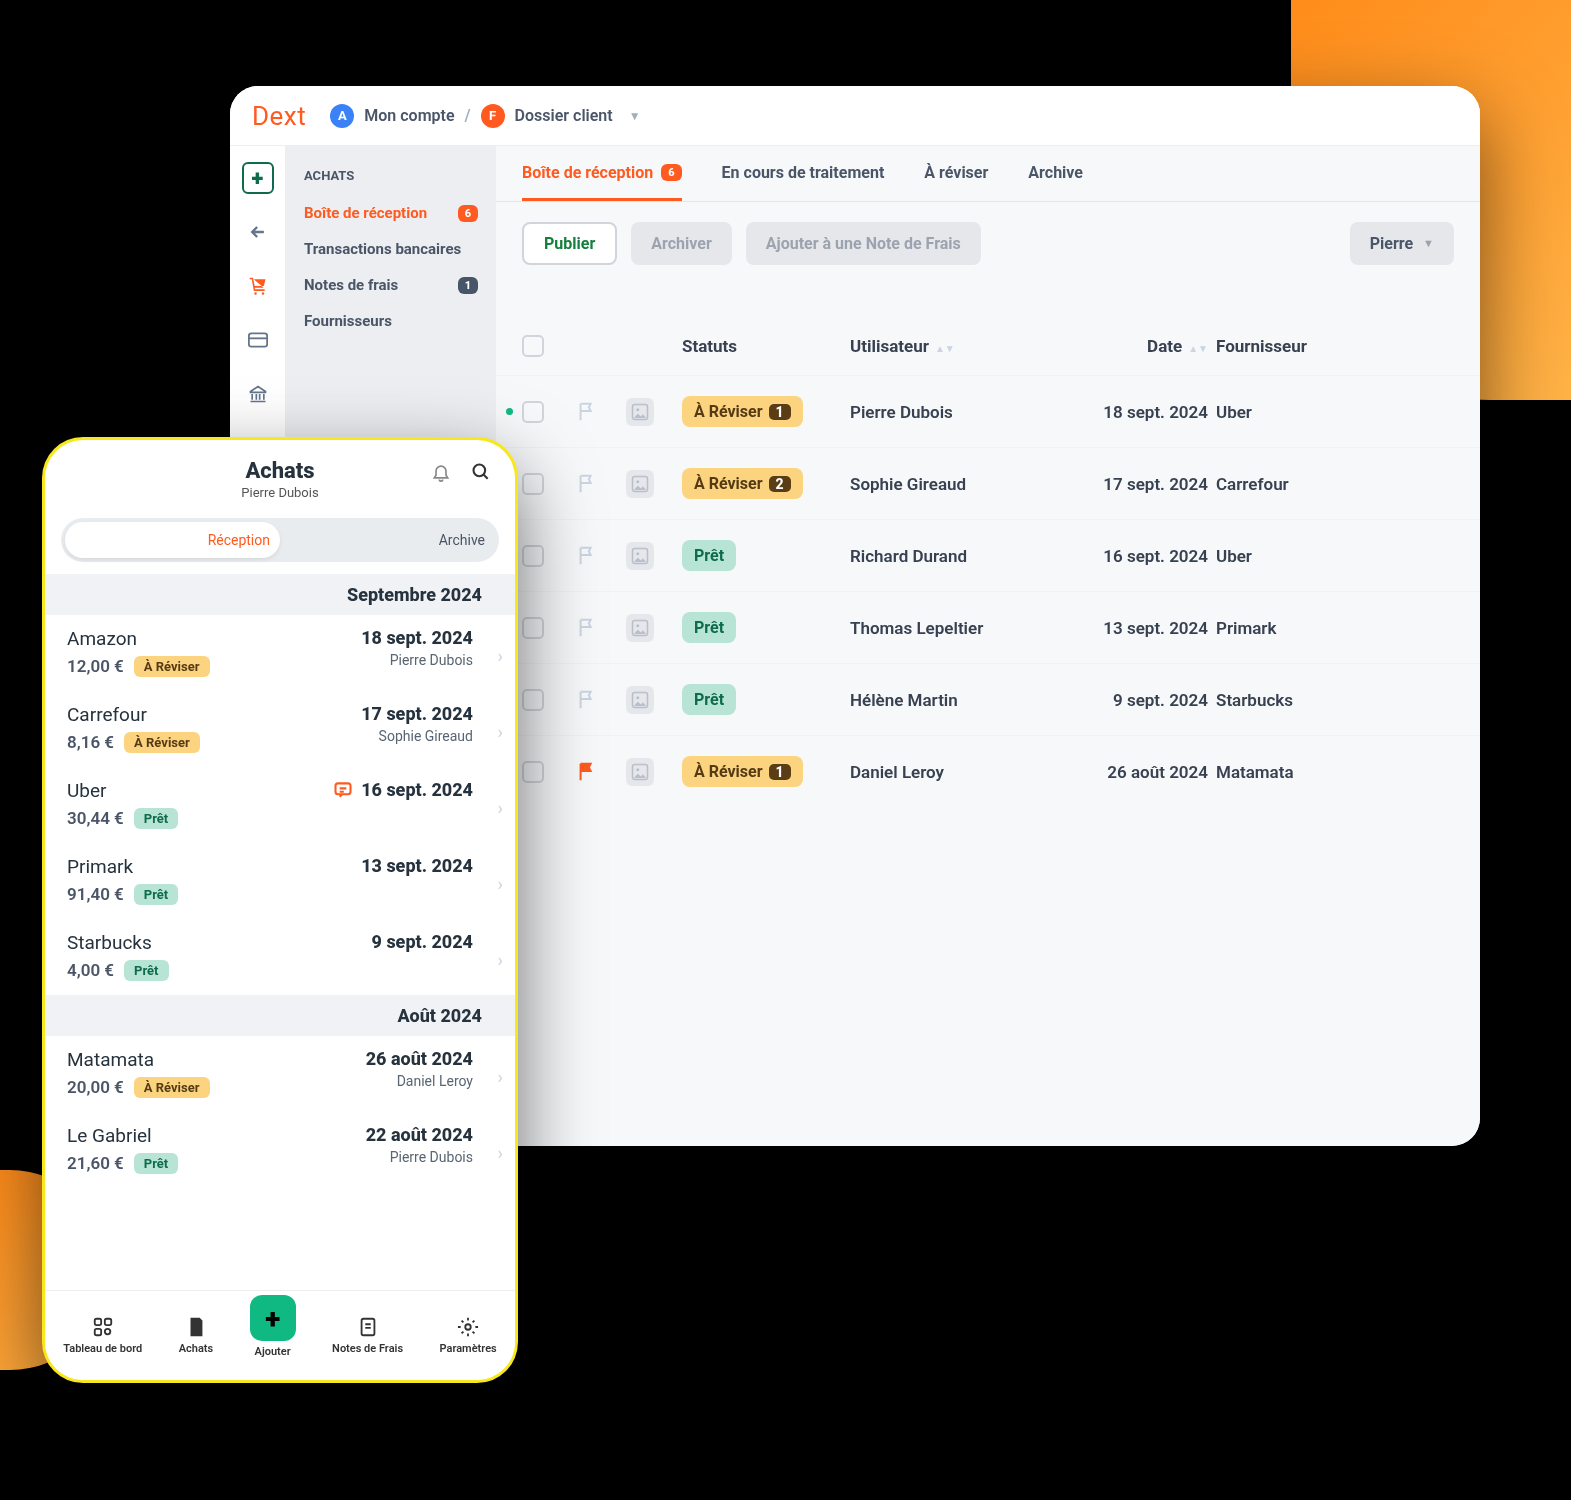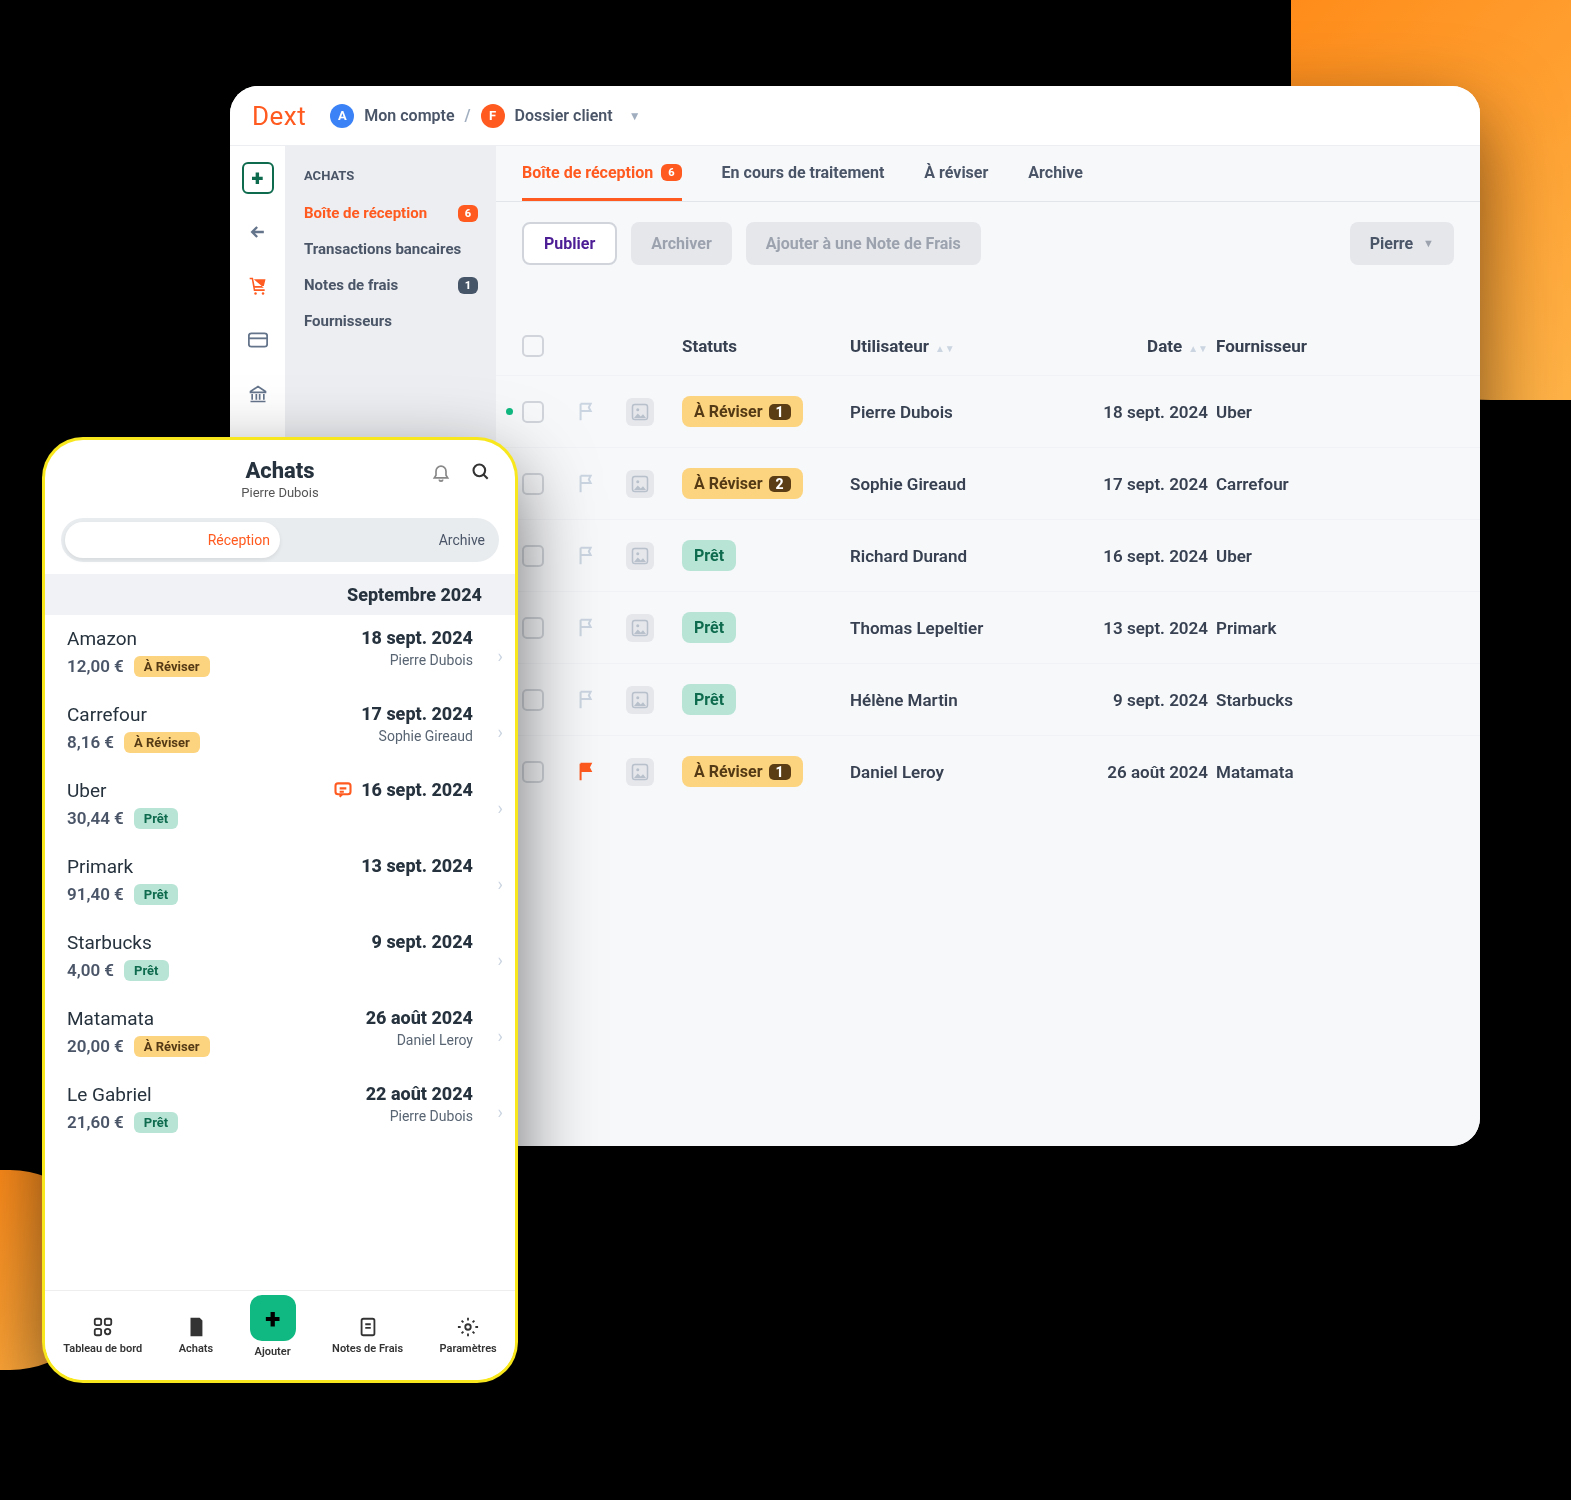--- a/index.html
+++ b/index.html
@@ -25,21 +25,21 @@
 .snav-item{padding:9px 14px;font-size:15px;font-weight:700;color:#4a5568;border-radius:8px;display:flex;justify-content:space-between;align-items:center}
 .snav-item.active{color:#ff5a1f}
 .badge-sm{background:#475569;color:#fff;border-radius:6px;font-size:11px;font-weight:800;padding:2px 7px}
 .badge-o{background:#ff5a1f}
 .main{flex:1;background:#f7f8fa;padding:0}
 .tabs{display:flex;border-bottom:1px solid #e2e6ea;padding:0 26px;gap:40px;height:56px;align-items:center;background:#f7f8fa}
 .tab{font-weight:700;color:#4a5568;font-size:16px;height:100%;display:flex;align-items:center;border-bottom:3px solid transparent;gap:8px}
 .tab.active{color:#ff5a1f;border-bottom-color:#ff5a1f}
 .toolbar{display:flex;gap:14px;padding:20px 26px}
 .btn{padding:10px 20px;border-radius:8px;font-weight:700;font-size:16px;border:none}
-.btn-outline{background:#fff;border:2px solid #d1d5db;color:#4c1d95}
+.btn-outline{background:#fff;border:2px solid #d1d5db;color:#15803d}
 .btn-ghost{background:#e5e7eb;color:#9ca3af}
 .btn-tools{background:#e5e7eb;color:#4a5568;margin-left:auto;display:flex;align-items:center;gap:10px}
 .thead{display:flex;padding:50px 26px 18px;gap:8px;align-items:center;color:#374151;font-weight:700;font-size:17px}
 .col-check{width:46px}
 .col-flag{width:42px}
 .col-img{width:48px}
 .col-status{width:160px}
 .col-user{width:190px}
 .col-date{width:160px;text-align:right}
 .col-supplier{width:140px}
@@ -399,20 +399,21 @@
       <div class="mitem">
         <div class="mitem-l">
           <div class="mitem-name">Starbucks</div>
           <div class="mitem-price">4,00 €<span class="mpill mpill-ok">Prêt</span></div>
         </div>
         <div class="mitem-r">
           <div class="mitem-date">9 sept. 2024</div>
         </div>
         <span class="chev">›</span>
       </div>
+      <div class="msection"><span>Août 2024</span></div>
       <div class="mitem">
         <div class="mitem-l">
           <div class="mitem-name">Matamata</div>
           <div class="mitem-price">20,00 €<span class="mpill mpill-warn">À Réviser</span></div>
         </div>
         <div class="mitem-r">
           <div class="mitem-date">26 août 2024</div>
           <div class="mitem-user">Daniel Leroy</div>
         </div>
         <span class="chev">›</span>

